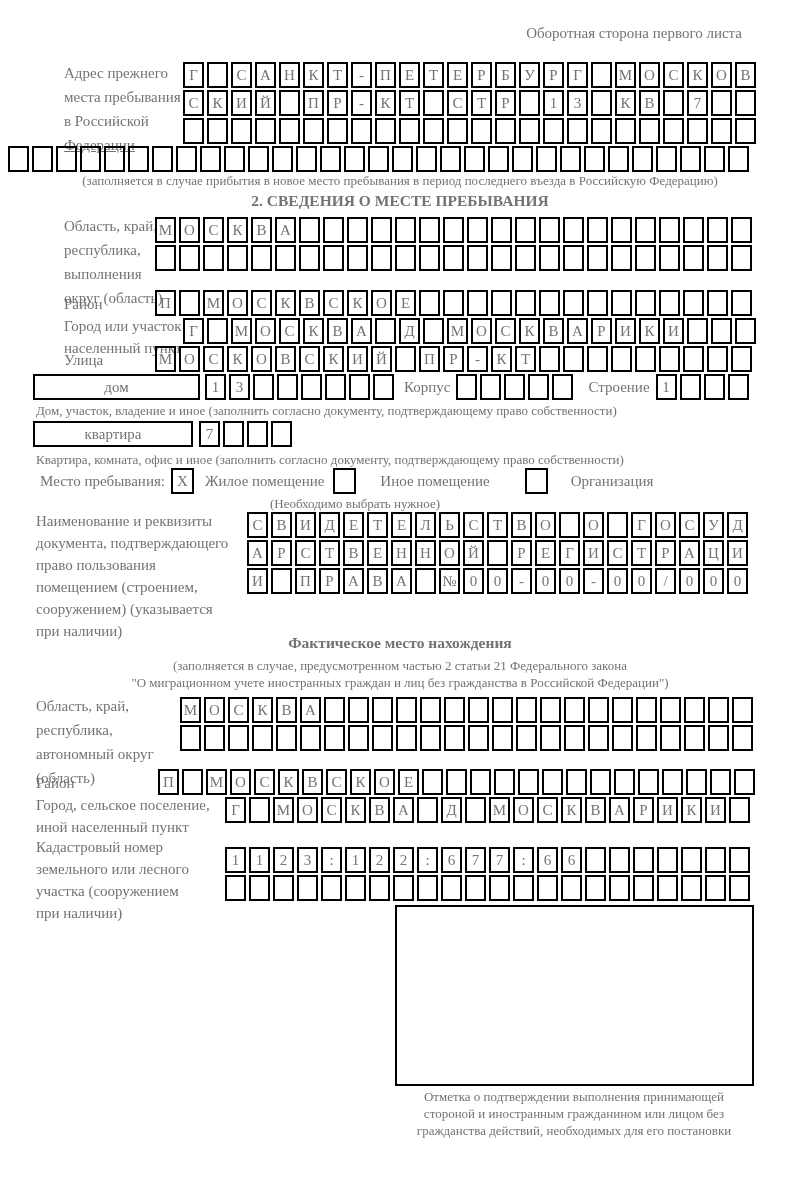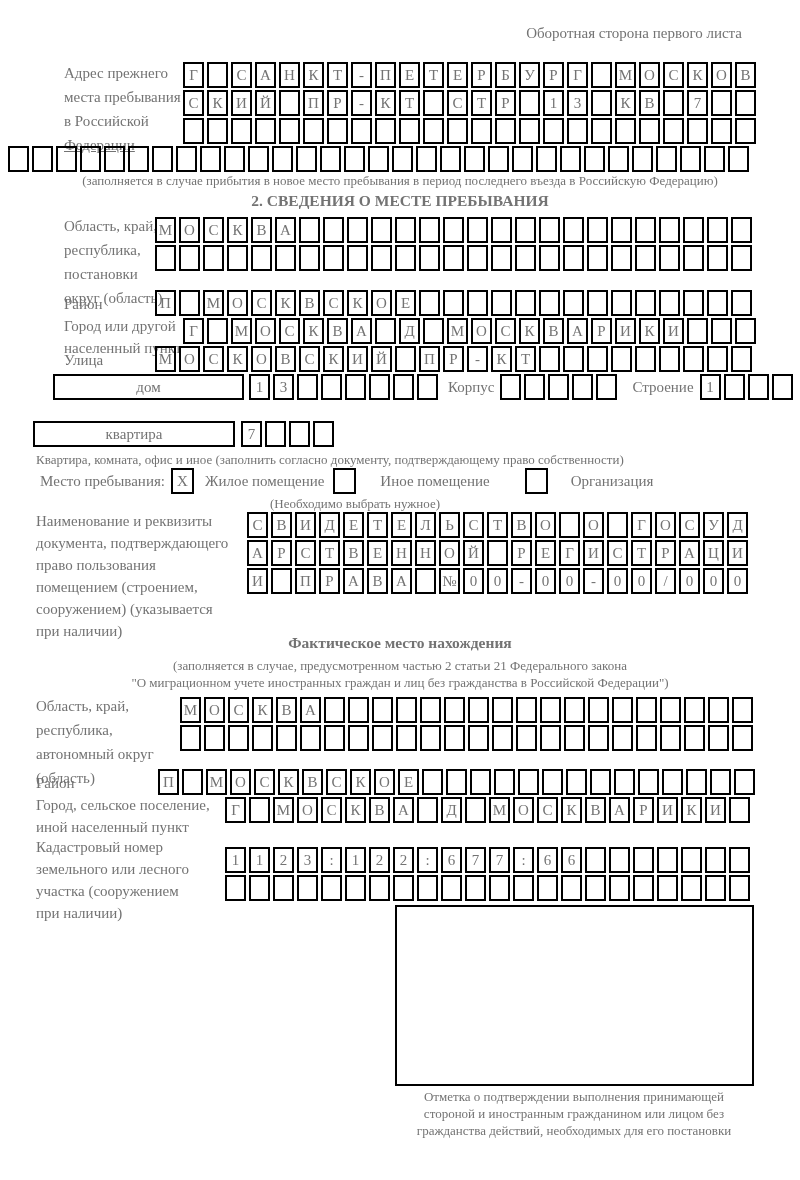--- a/index.html
+++ b/index.html
@@ -35,46 +35,47 @@
   <div class="abs row" style="top:62px;left:183px;"><span class="cell">Г</span><span class="cell"></span><span class="cell">С</span><span class="cell">А</span><span class="cell">Н</span><span class="cell">К</span><span class="cell">Т</span><span class="cell">-</span><span class="cell">П</span><span class="cell">Е</span><span class="cell">Т</span><span class="cell">Е</span><span class="cell">Р</span><span class="cell">Б</span><span class="cell">У</span><span class="cell">Р</span><span class="cell">Г</span><span class="cell"></span><span class="cell">М</span><span class="cell">О</span><span class="cell">С</span><span class="cell">К</span><span class="cell">О</span><span class="cell">В</span></div>
   <div class="abs row" style="top:90px;left:183px;"><span class="cell">С</span><span class="cell">К</span><span class="cell">И</span><span class="cell">Й</span><span class="cell"></span><span class="cell">П</span><span class="cell">Р</span><span class="cell">-</span><span class="cell">К</span><span class="cell">Т</span><span class="cell"></span><span class="cell">С</span><span class="cell">Т</span><span class="cell">Р</span><span class="cell"></span><span class="cell">1</span><span class="cell">3</span><span class="cell"></span><span class="cell">К</span><span class="cell">В</span><span class="cell"></span><span class="cell">7</span><span class="cell"></span><span class="cell"></span></div>
   <div class="abs row" style="top:118px;left:183px;"><span class="cell"></span><span class="cell"></span><span class="cell"></span><span class="cell"></span><span class="cell"></span><span class="cell"></span><span class="cell"></span><span class="cell"></span><span class="cell"></span><span class="cell"></span><span class="cell"></span><span class="cell"></span><span class="cell"></span><span class="cell"></span><span class="cell"></span><span class="cell"></span><span class="cell"></span><span class="cell"></span><span class="cell"></span><span class="cell"></span><span class="cell"></span><span class="cell"></span><span class="cell"></span><span class="cell"></span></div>
   <div class="abs row" style="top:146px;left:8px;"><span class="cell"></span><span class="cell"></span><span class="cell"></span><span class="cell"></span><span class="cell"></span><span class="cell"></span><span class="cell"></span><span class="cell"></span><span class="cell"></span><span class="cell"></span><span class="cell"></span><span class="cell"></span><span class="cell"></span><span class="cell"></span><span class="cell"></span><span class="cell"></span><span class="cell"></span><span class="cell"></span><span class="cell"></span><span class="cell"></span><span class="cell"></span><span class="cell"></span><span class="cell"></span><span class="cell"></span><span class="cell"></span><span class="cell"></span><span class="cell"></span><span class="cell"></span><span class="cell"></span><span class="cell"></span><span class="cell"></span></div>
   <div class="abs cap ctr" style="top:173px;">(заполняется в случае прибытия в новое место пребывания в период последнего въезда в Российскую Федерацию)</div>
 
   <div class="abs ttl ctr" style="top:192px;">2. СВЕДЕНИЯ О МЕСТЕ ПРЕБЫВАНИЯ</div>
 
   <div class="abs lbl" style="top:217px;left:64px;">Область, край,</div>
   <div class="abs lbl" style="top:241px;left:64px;">республика,</div>
-  <div class="abs lbl" style="top:265px;left:64px;">постановки</div>
+  <div class="abs lbl" style="top:265px;left:64px;">выполнения</div>
   <div class="abs lbl" style="top:289px;left:64px;">округ (область)</div>
   <div class="abs row" style="top:217px;left:155px;"><span class="cell">М</span><span class="cell">О</span><span class="cell">С</span><span class="cell">К</span><span class="cell">В</span><span class="cell">А</span><span class="cell"></span><span class="cell"></span><span class="cell"></span><span class="cell"></span><span class="cell"></span><span class="cell"></span><span class="cell"></span><span class="cell"></span><span class="cell"></span><span class="cell"></span><span class="cell"></span><span class="cell"></span><span class="cell"></span><span class="cell"></span><span class="cell"></span><span class="cell"></span><span class="cell"></span><span class="cell"></span><span class="cell"></span></div>
   <div class="abs row" style="top:245px;left:155px;"><span class="cell"></span><span class="cell"></span><span class="cell"></span><span class="cell"></span><span class="cell"></span><span class="cell"></span><span class="cell"></span><span class="cell"></span><span class="cell"></span><span class="cell"></span><span class="cell"></span><span class="cell"></span><span class="cell"></span><span class="cell"></span><span class="cell"></span><span class="cell"></span><span class="cell"></span><span class="cell"></span><span class="cell"></span><span class="cell"></span><span class="cell"></span><span class="cell"></span><span class="cell"></span><span class="cell"></span><span class="cell"></span></div>
 
   <div class="abs lbl" style="top:295px;left:64px;">Район</div>
   <div class="abs row" style="top:290px;left:155px;"><span class="cell">П</span><span class="cell"></span><span class="cell">М</span><span class="cell">О</span><span class="cell">С</span><span class="cell">К</span><span class="cell">В</span><span class="cell">С</span><span class="cell">К</span><span class="cell">О</span><span class="cell">Е</span><span class="cell"></span><span class="cell"></span><span class="cell"></span><span class="cell"></span><span class="cell"></span><span class="cell"></span><span class="cell"></span><span class="cell"></span><span class="cell"></span><span class="cell"></span><span class="cell"></span><span class="cell"></span><span class="cell"></span><span class="cell"></span></div>
 
-  <div class="abs lbl" style="top:317px;left:64px;">Город или другой</div>
+  <div class="abs lbl" style="top:317px;left:64px;">Город или участок</div>
   <div class="abs lbl" style="top:339px;left:64px;">населенный пункт</div>
   <div class="abs row" style="top:318px;left:183px;"><span class="cell">Г</span><span class="cell"></span><span class="cell">М</span><span class="cell">О</span><span class="cell">С</span><span class="cell">К</span><span class="cell">В</span><span class="cell">А</span><span class="cell"></span><span class="cell">Д</span><span class="cell"></span><span class="cell">М</span><span class="cell">О</span><span class="cell">С</span><span class="cell">К</span><span class="cell">В</span><span class="cell">А</span><span class="cell">Р</span><span class="cell">И</span><span class="cell">К</span><span class="cell">И</span><span class="cell"></span><span class="cell"></span><span class="cell"></span></div>
 
   <div class="abs lbl" style="top:351px;left:64px;">Улица</div>
   <div class="abs row" style="top:346px;left:155px;"><span class="cell">М</span><span class="cell">О</span><span class="cell">С</span><span class="cell">К</span><span class="cell">О</span><span class="cell">В</span><span class="cell">С</span><span class="cell">К</span><span class="cell">И</span><span class="cell">Й</span><span class="cell"></span><span class="cell">П</span><span class="cell">Р</span><span class="cell">-</span><span class="cell">К</span><span class="cell">Т</span><span class="cell"></span><span class="cell"></span><span class="cell"></span><span class="cell"></span><span class="cell"></span><span class="cell"></span><span class="cell"></span><span class="cell"></span><span class="cell"></span></div>
 
   <div class="abs flexrow" style="top:374px;left:33px;">
-    <span class="wbox" style="width:191px;margin-left:20px;">дом</span>
+    <span class="wbox" style="width:167px;">дом</span>
     <span class="row" style="margin-left:5px;"><span class="cell">1</span><span class="cell">3</span><span class="cell"></span><span class="cell"></span><span class="cell"></span><span class="cell"></span><span class="cell"></span><span class="cell"></span></span>
     <span class="inlbl" style="margin-left:7px;margin-right:6px;">Корпус</span>
     <span class="row"><span class="cell"></span><span class="cell"></span><span class="cell"></span><span class="cell"></span><span class="cell"></span></span>
     <span class="inlbl" style="margin-left:12px;margin-right:6px;">Строение</span>
     <span class="row"><span class="cell">1</span><span class="cell"></span><span class="cell"></span><span class="cell"></span></span>
   </div>
+  <div class="abs cap" style="top:403px;left:36px;">Дом, участок, владение и иное (заполнить согласно документу, подтверждающему право собственности)</div>
 
   <div class="abs flexrow" style="top:421px;left:33px;">
-    <span class="wbox" style="width:202px;">квартира</span>
+    <span class="wbox" style="width:160px;">квартира</span>
     <span class="row" style="margin-left:6px;"><span class="cell">7</span><span class="cell"></span><span class="cell"></span><span class="cell"></span></span>
   </div>
   <div class="abs cap" style="top:452px;left:36px;">Квартира, комната, офис и иное (заполнить согласно документу, подтверждающему право собственности)</div>
 
   <div class="abs flexrow cb-row" style="top:468px;left:40px;">
     <span class="inlbl">Место пребывания:</span>
     <span class="cell" style="margin-left:6px;">X</span>
     <span class="inlbl" style="margin-left:8px;">Жилое помещение</span>
     <span class="cell" style="margin-left:9px;"></span>
     <span class="inlbl" style="margin-left:21px;">Иное помещение</span>

